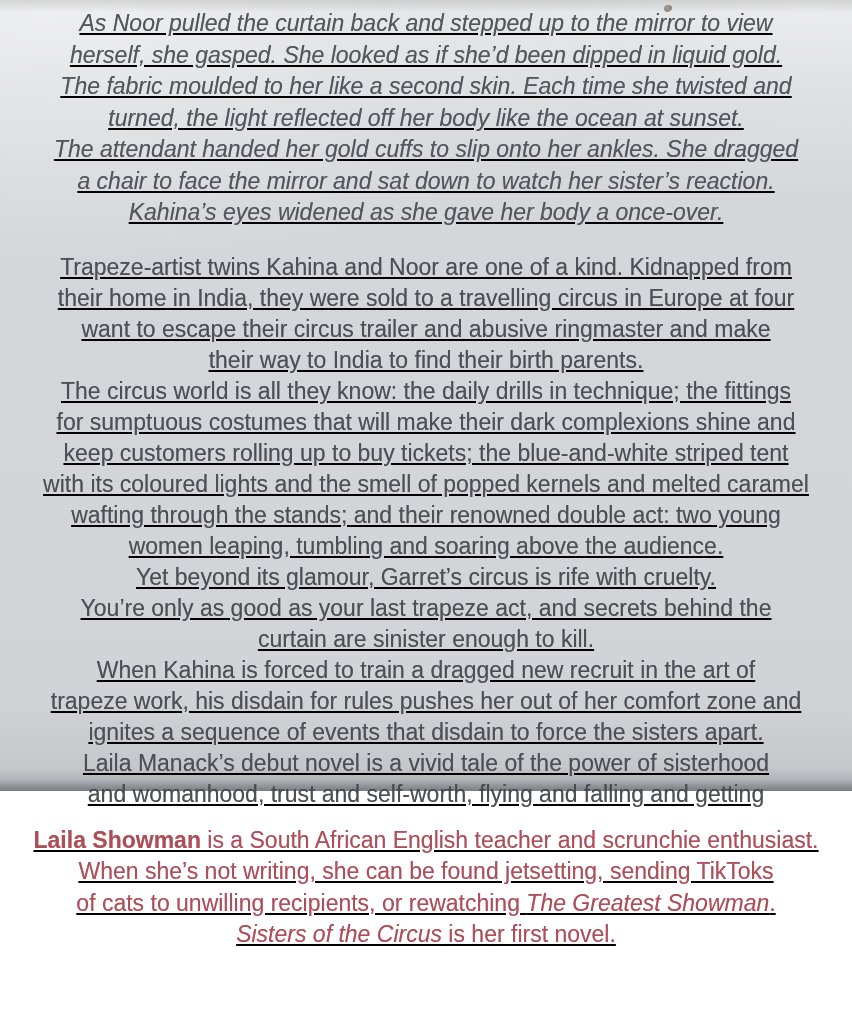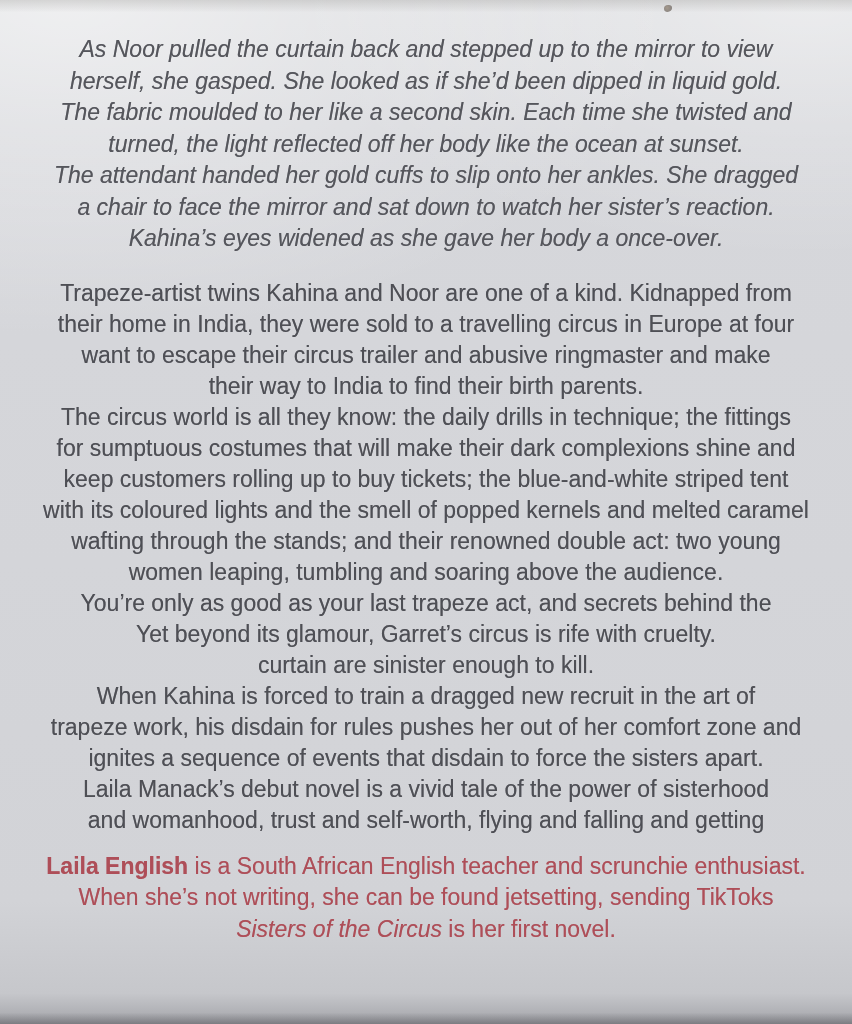--- a/index.html
+++ b/index.html
@@ -8,27 +8,28 @@
   }
   body {
     width: 852px;
     height: 1024px;
     overflow: hidden;
     font-family: "Liberation Sans", sans-serif;
   }
   .page {
     position: relative;
     width: 852px;
-    height: 1024px;
+    height: 791px;
     background:
       radial-gradient(ellipse 130% 60% at 8% 0%, rgba(255,255,255,0.55), rgba(255,255,255,0) 55%),
       radial-gradient(ellipse 120% 50% at 95% 0%, rgba(255,255,255,0.45), rgba(255,255,255,0) 50%),
       linear-gradient(180deg, #dcdde0 0%, #d6d7db 12%, #d4d5d9 55%, #d2d3d7 88%, #c6c7cb 97%, #a3a4a9 100%);
     box-sizing: border-box;
-    padding-top: 34px;
+    padding-top: 8px;
+    text-decoration: underline;
   }
   .top-edge-shadow {
     position: absolute;
     top: 0; left: 0; right: 0;
     height: 14px;
     background: linear-gradient(180deg, rgba(120,118,112,0.22), rgba(120,118,112,0) 90%);
     pointer-events: none;
   }
   .bottom-edge-shadow {
     position: absolute;
@@ -105,35 +106,36 @@
       </div>
     <div>
         <div class="line">The circus world is all they know: the daily drills in technique; the fittings</div>
         <div class="line">for sumptuous costumes that will make their dark complexions shine and</div>
         <div class="line">keep customers rolling up to buy tickets; the blue-and-white striped tent</div>
         <div class="line">with its coloured lights and the smell of popped kernels and melted caramel</div>
         <div class="line">wafting through the stands; and their renowned double act: two young</div>
         <div class="line">women leaping, tumbling and soaring above the audience.</div>
       </div>
     <div>
+        <div class="line">Yet beyond its glamour, Garret’s circus is rife with cruelty.</div>
         <div class="line">You’re only as good as your last trapeze act, and secrets behind the</div>
-        <div class="line">Yet beyond its glamour, Garret’s circus is rife with cruelty.</div>
         <div class="line">curtain are sinister enough to kill.</div>
       </div>
     <div>
         <div class="line">When Kahina is forced to train a dragged new recruit in the art of</div>
         <div class="line">trapeze work, his disdain for rules pushes her out of her comfort zone and</div>
         <div class="line">ignites a sequence of events that disdain to force the sisters apart.</div>
       </div>
     <div>
         <div class="line">Laila Manack’s debut novel is a vivid tale of the power of sisterhood</div>
         <div class="line">and womanhood, trust and self-worth, flying and falling and getting</div>
       </div>
   </div>
 
   <div class="textblock bio">
-      <div class="line"><span class="bold">Laila English</span><span class="normal"> is a South African English teacher and scrunchie enthusiast.</span></div>
+      <div class="line"><span class="bold">Laila Showman</span><span class="normal"> is a South African English teacher and scrunchie enthusiast.</span></div>
       <div class="line"><span class="normal">When she’s not writing, she can be found jetsetting, sending TikToks</span></div>
+      <div class="line"><span class="normal">of cats to unwilling recipients, or rewatching </span><span class="italic">The Greatest Showman</span><span class="normal">.</span></div>
       <div class="line"><span class="italic">Sisters of the Circus</span><span class="normal"> is her first novel.</span></div>
     </div>
 
   <div class="bottom-edge-shadow"></div>
 </div>
 
 </body></html>

